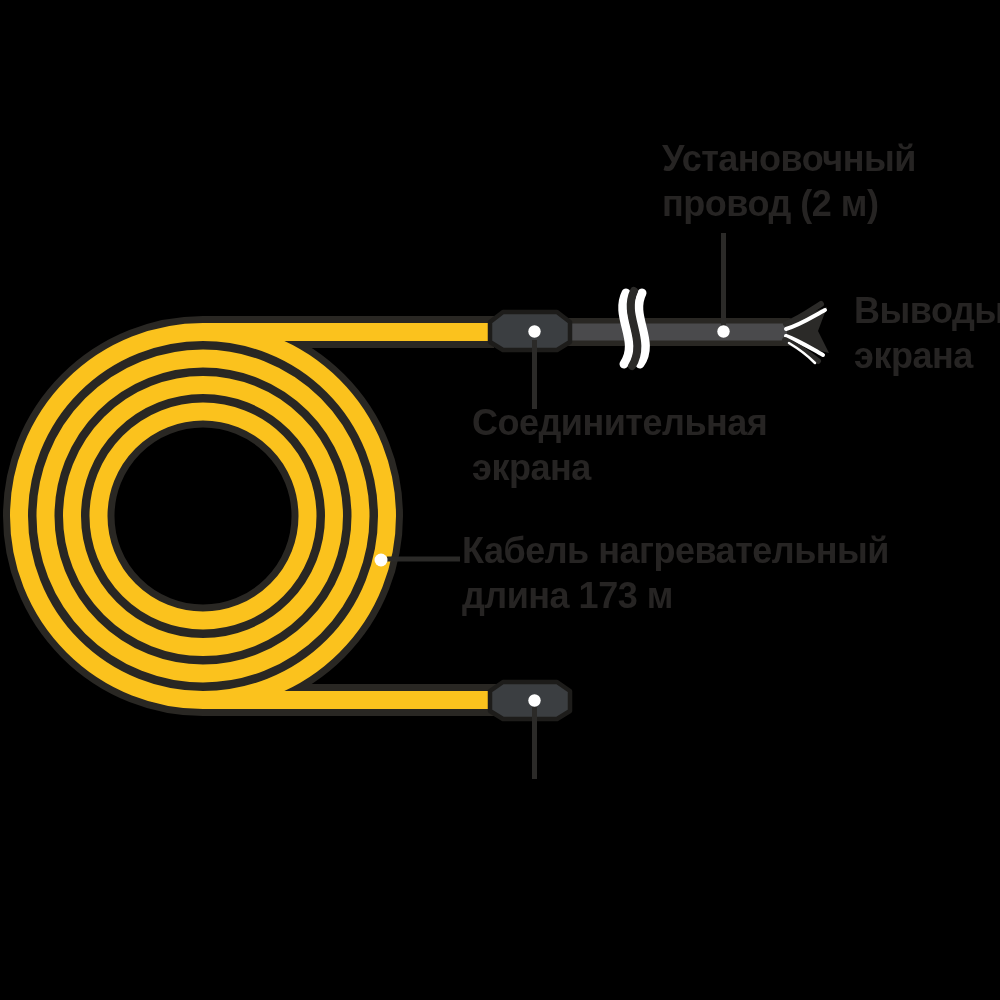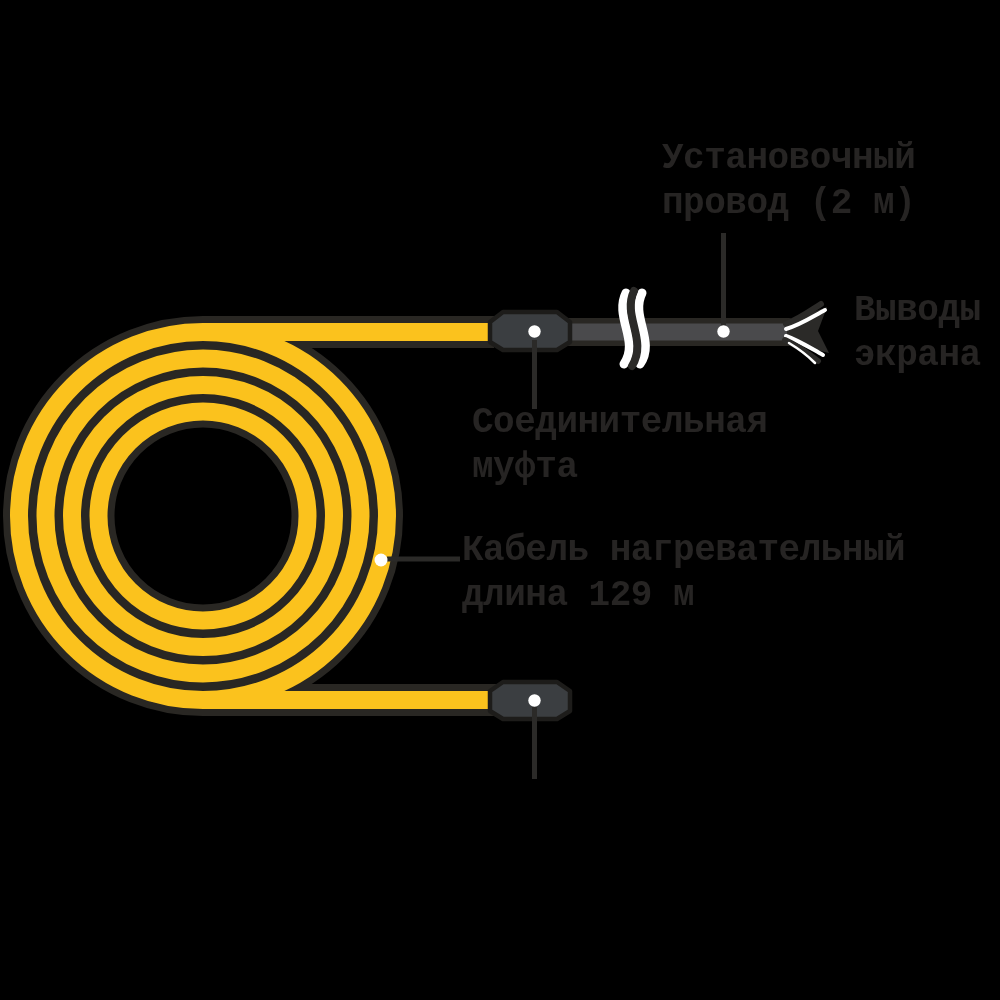--- a/index.html
+++ b/index.html
@@ -17,21 +17,21 @@
     margin: 0;
     padding: 0;
     background: var(--background);
   }
   .stage {
     position: relative;
     width: 1000px;
     height: 980px;
     background: var(--background);
     overflow: hidden;
-    font-family: Liberation Mono, monospace;
+    font-family: Liberation Sans, sans-serif;
   }
   .stage svg {
     position: absolute;
     left: 0;
     top: 0;
   }
   .casing {
     stroke: var(--outline-dark);
     stroke-width: 32;
     fill: none;
@@ -146,18 +146,18 @@
     <circle class="marker-dot" cx="534.5" cy="700.5" r="6.2"></circle>
   </svg>
 
   <div class="label" style="left:662px; top:136px;">Установочный
 провод (2 м)</div>
 
   <div class="label" style="left:854px; top:288px;">Выводы
 экрана</div>
 
   <div class="label" style="left:472px; top:400px;">Соединительная
-муфта</div>
+экрана</div>
 
   <div class="label" style="left:462px; top:528px;">Кабель нагревательный
-длина 129 м</div>
+длина 173 м</div>
 
 </div>
 
 </body></html>

